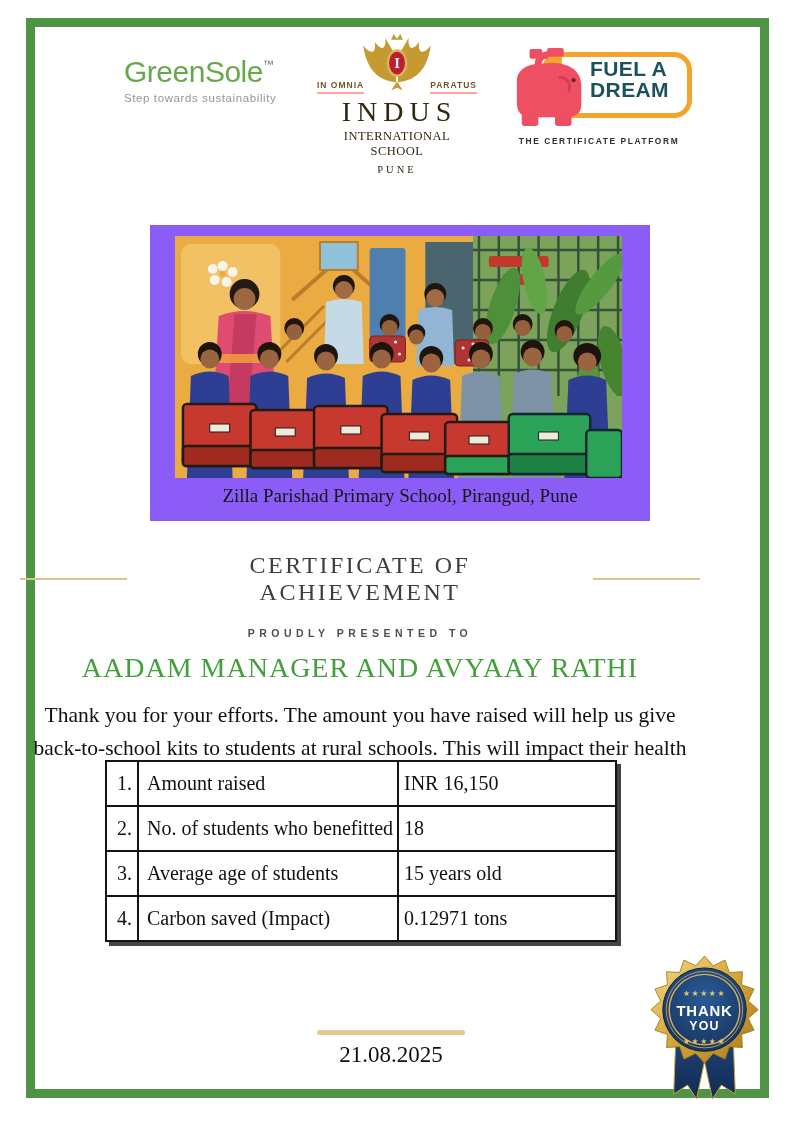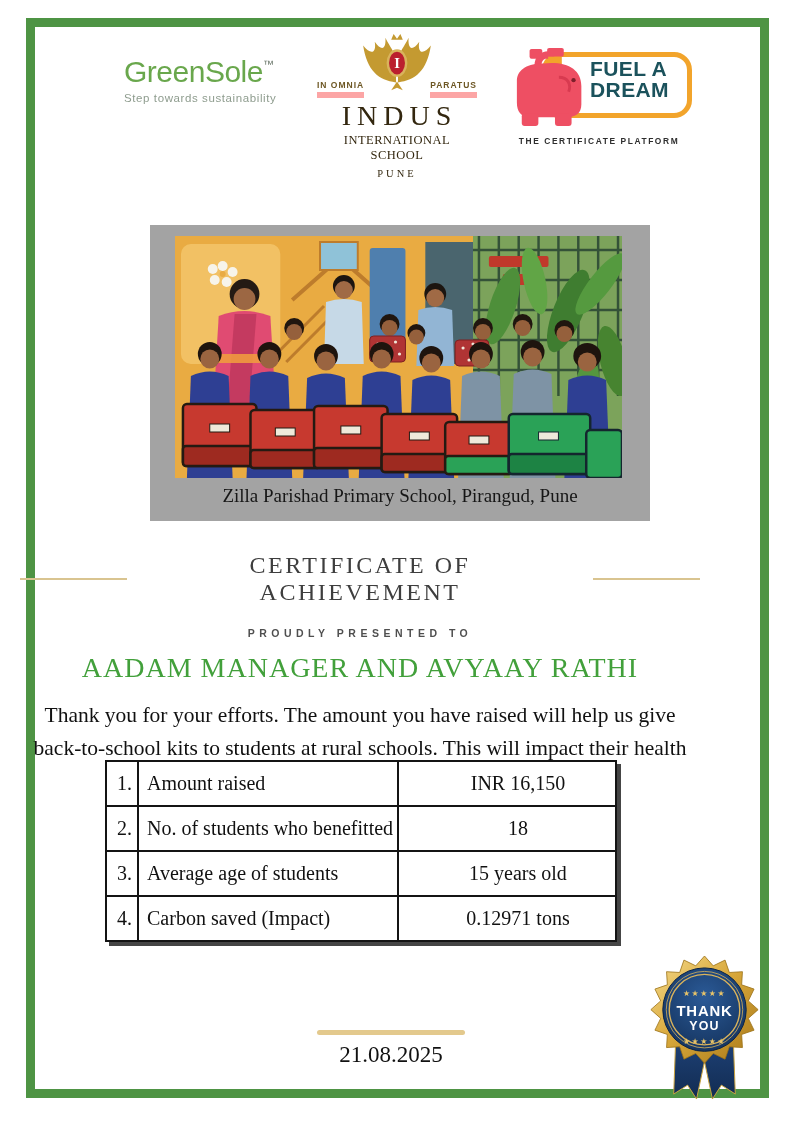--- a/index.html
+++ b/index.html
@@ -12,38 +12,38 @@
   .gs-logo { position:absolute; left:124px; top:57px; }
   .gs-name { font-size:30px; line-height:1.02; color:#69a74c; letter-spacing:-0.5px; }
   .gs-tm { font-size:11px; vertical-align:14px; color:#5d6b5d; letter-spacing:0; }
   .gs-foot { display:inline-block; width:22px; height:22px; vertical-align:-2px; margin:0 1px; }
   .gs-foot svg { width:100%; height:100%; display:block; }
   .gs-tagline { margin-top:4px; font-size:11.5px; color:#8e9c8e; letter-spacing:0.6px; }
 
   .indus-logo { position:absolute; left:50%; transform:translateX(-50%); top:34px; width:160px; text-align:center; color:#33270f; }
   .indus-crest { width:88px; height:60px; display:block; margin:0 auto; }
   .indus-motto { display:flex; justify-content:space-between; margin-top:-14px; font-size:8.5px; font-weight:bold; letter-spacing:1px; color:#6d5724; }
-  .motto-word { border-bottom:6px solid #fca5a5; padding-bottom:2px; }
+  .motto-word { border-bottom:2px solid #fca5a5; padding-bottom:2px; }
   .indus-name { font-family:"Liberation Serif", serif; font-size:28px; letter-spacing:6px; margin-top:2px; padding-left:5px; }
   .indus-sub  { font-family:"Liberation Serif", serif; font-size:12.5px; letter-spacing:0.5px; margin-top:1px; }
   .indus-city { font-family:"Liberation Serif", serif; font-size:10.5px; letter-spacing:3px; margin-top:5px; }
 
   .fad-logo { position:absolute; right:100px; top:44px; width:190px; }
   .fad-box { position:relative; height:84px; }
   .fad-ring { position:absolute; left:38px; top:8px; width:150px; height:66px; border:5px solid #f2a42b; border-radius:18px; }
   .fad-elephant { position:absolute; left:0; top:0; width:100px; height:84px; }
   .fad-title { position:absolute; left:86px; top:15px; font-weight:bold; font-size:21px; line-height:0.98; color:#1b525c; letter-spacing:0.4px; }
   .fad-tagline { margin-top:8px; font-size:8.4px; font-weight:bold; letter-spacing:1.6px; color:#2e2e2e; text-align:center; }
 
   
   .intro { position:absolute; top:168px; left:45px; right:45px; text-align:center;
            font-size:15px; font-weight:bold; color:#39a02f; line-height:1.55; }
 
   
-  .photo-frame { position:absolute; left:150px; top:225px; width:500px; height:296px; background:#a3a3a3;padding-left:36px; }
+  .photo-frame { position:absolute; left:150px; top:225px; width:500px; height:296px; background:#8b5cf6;padding-left:36px; }
   .photo { position:absolute; left:25px; top:11px; width:447px; height:242px; overflow:hidden; background:#cbd8c4; }
   .photo svg { width:100%; height:100%; display:block; }
   .photo-caption { position:absolute; left:0; right:0; top:260px; text-align:center;
                    font-family:"Liberation Serif", serif; font-size:19px; color:#161616; }
 
   
   .cert { position:absolute; left:20px; width:680px; top:552px; text-align:center; }
   .cert-heading-row { display:flex; align-items:center; justify-content:center; gap:23px; }
   .rule { height:2px; width:110px; background:#d9c490; }
   .cert-heading { font-family:"Liberation Serif", serif; font-weight:normal; font-size:24px; letter-spacing:2.5px; color:#3e3e3e; }
@@ -51,21 +51,21 @@
   .recipients { margin-top:13px; font-family:"Liberation Serif", serif; font-weight:normal; font-size:28px; color:#42a03b; letter-spacing:1px; }
   .message { margin:15px auto 0; max-width:690px; font-family:"Liberation Serif", serif; font-size:21.5px; line-height:1.55; color:#111;text-align:center; }
 
   
   .stats { position:absolute; left:105px; top:760px; width:512px; border-collapse:collapse; background:#fff;
            font-family:"Liberation Serif", serif; font-size:20px; color:#111;
            box-shadow:4px 4px 0 #454545; }
   .stats td { border:2px solid #141414; height:45px; }
   .c-num { width:32px; text-align:right; padding-right:5px; }
   .c-label { width:260px; padding-left:8px; }
-  .c-value { padding-left:22px;text-align:center; }
+  .c-value { padding-left:5px; }
 
   
   .date-block { position:absolute; left:0; right:12px; top:1030px; text-align:center; }
   .date-rule { width:148px; height:5px; border-radius:3px; background:#e3c98d; margin:0 auto; }
   .date-text { margin-top:7px; font-family:"Liberation Serif", serif; font-size:23px; color:#111; }
 
   
   .badge { position:absolute; right:30px; bottom:20px; width:119px; height:147px; z-index:5; }
   .badge svg { width:100%; height:100%; display:block; }
 </style>

